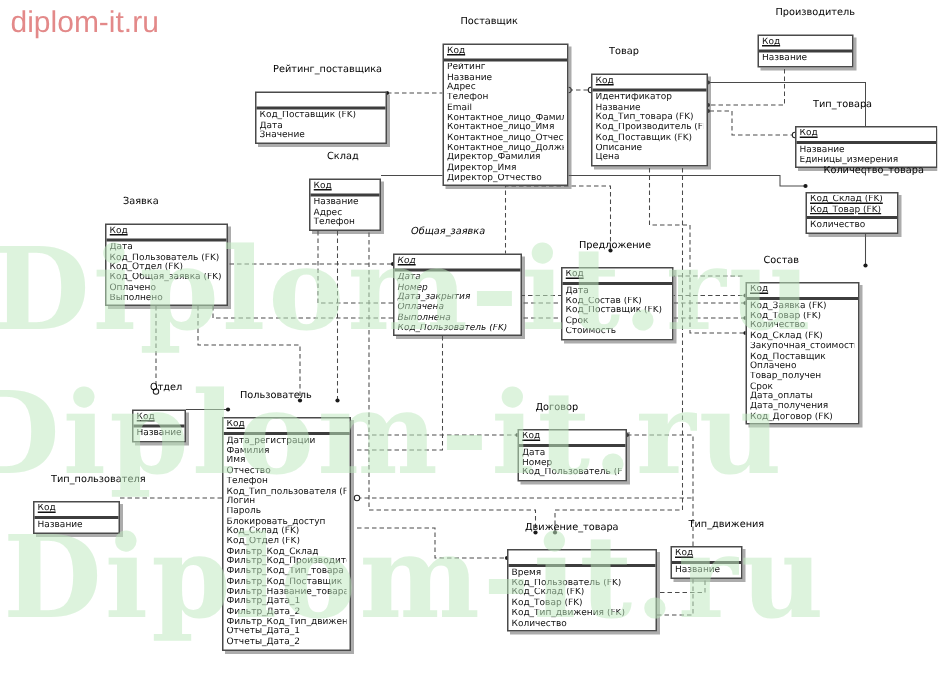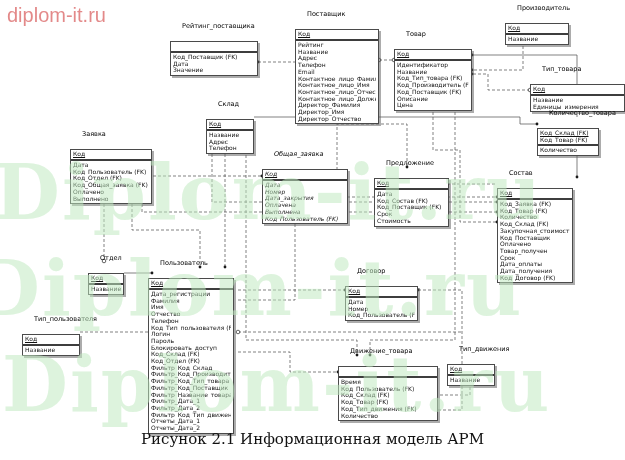--- a/index.html
+++ b/index.html
@@ -86,21 +86,21 @@
       <circle cx="238" cy="332" r="1.8" fill="#fff" stroke="#222" stroke-width="0.7"></circle>
       <polyline points="337,107 337,197 497,197" fill="none" stroke="#4a4a4a" stroke-width="0.7" stroke-dasharray="3,2"></polyline>
       <circle cx="497" cy="197" r="1.4" fill="#1a1a1a"></circle>
       <polyline points="238,352 290,352 290,372 338,372" fill="none" stroke="#4a4a4a" stroke-width="0.7" stroke-dasharray="3,2"></polyline>
       <circle cx="338" cy="372" r="1.4" fill="#1a1a1a"></circle>
       <polyline points="212,139 212,202 497,202" fill="none" stroke="#4a4a4a" stroke-width="0.7" stroke-dasharray="3,2"></polyline>
       <circle cx="497" cy="202" r="1.4" fill="#1a1a1a"></circle>
     </svg>
 
   <div id="entities">
-      <div class="entity" style="left: 170px; top: 23px; width: 88px;">
+      <div class="entity" style="left: 170px; top: 43px; width: 88px;">
         <div class="ent-title">Рейтинг_поставщика</div>
         <div class="ent-box">
           <div class="ent-keys"></div>
           <div class="ent-fields">
             <div class="row">Код_Поставщик (FK)</div>
             <div class="row">Дата</div>
             <div class="row">Значение</div>
           </div>
         </div>
       </div>
@@ -351,14 +351,13 @@
           </div>
         </div>
       </div>
     </div>
 
   <div class="wm-corner">diplom-it.ru</div>
   <div class="wm-large" style="left:-6px;top:148px">Diplom-it.ru</div>
   <div class="wm-large" style="left:-26px;top:244px">Diplom-it.ru</div>
   <div class="wm-large" style="left:2px;top:340px">Diplom-it.ru</div>
 
-  <div class="caption">Рисунок 2.1 Информационная модель АРМ</div>
 </div>
 
 </body></html>

